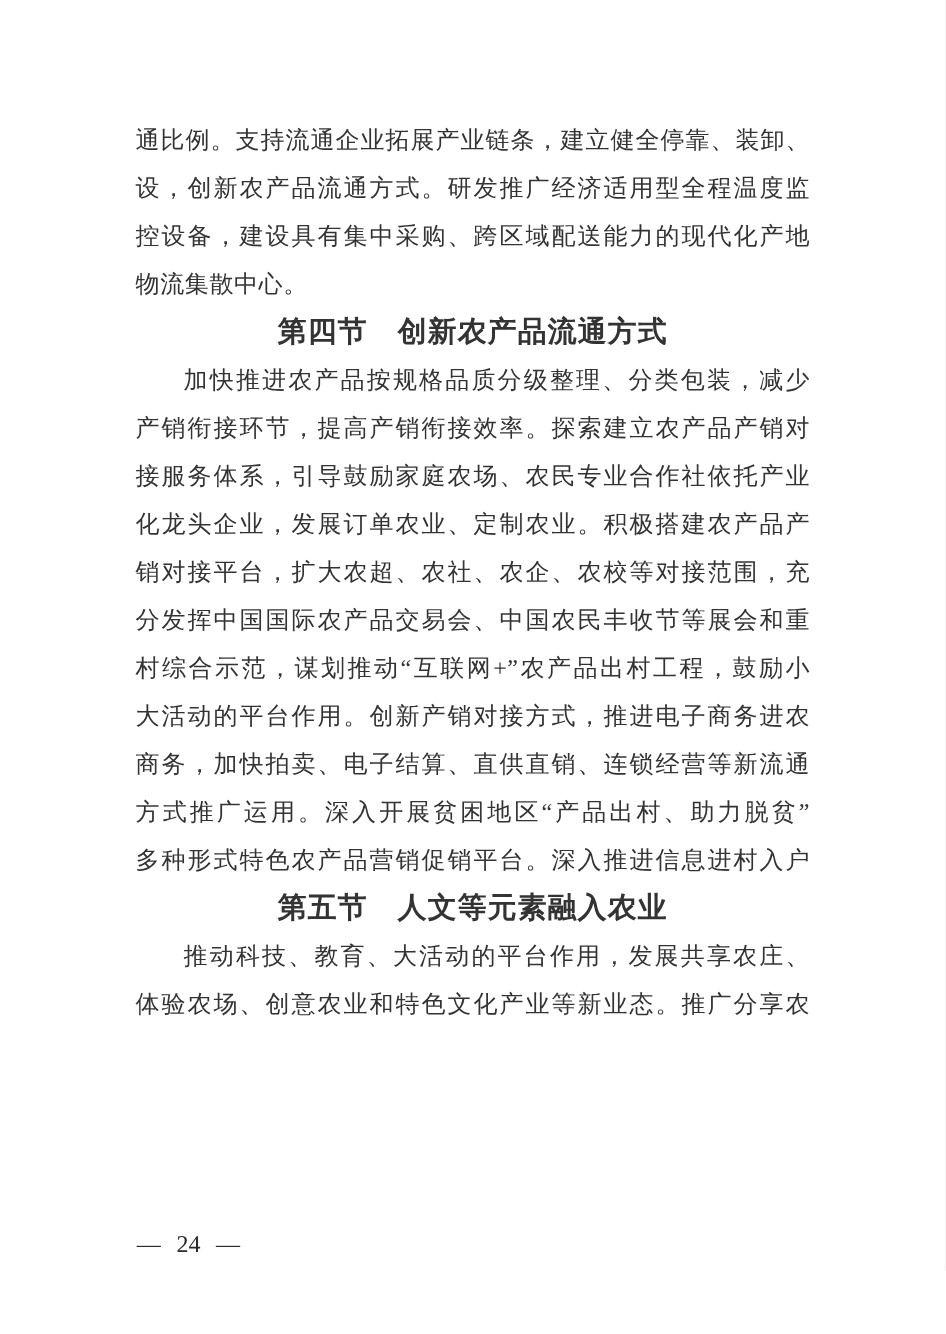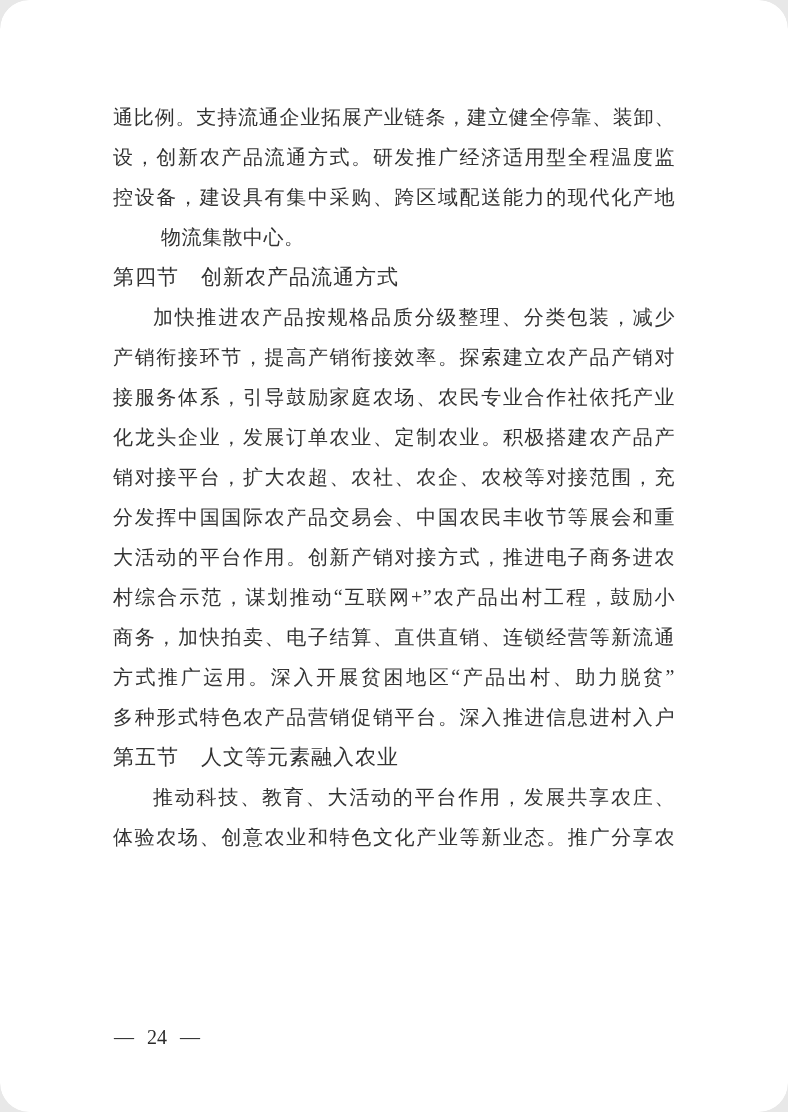--- a/index.html
+++ b/index.html
@@ -1,15 +1,15 @@
 <!DOCTYPE html>
 <html><head>
 <meta charset="utf-8">
 <style>
-  * { margin: 0; padding: 0; box-sizing: border-box; border-radius: 29px; }
+  * { margin: 0; padding: 0; box-sizing: border-box; }
   html, body { background: #e8e8e8; }
   body {
     font-family: "Liberation Serif", "DejaVu Serif", serif;
     width: 788px; height: 1112px;
   }
   .page {
     position: relative;
     width: 788px; height: 1112px;
     background: #ffffff;
     color: #333333;
@@ -24,27 +24,27 @@
     height: 40px;
     line-height: 40px;
     text-align: justify;
     text-align-last: justify;
     -moz-text-align-last: justify;
     text-justify: inter-character;
     white-space: nowrap;
     letter-spacing: 0.5px;
   }
   .para .line.indent { text-indent: 40px; }
-  .para .line.no-stretch { text-align-last: left; margin-left: 48px; -moz-text-align-last: left; }
+  .para .line.no-stretch { text-align-last: left; -moz-text-align-last: left; }
   .heading {
-    font-size: 21px;
-    font-weight: normal;
+    font-size: 24px;
+    font-weight: bold;
     height: 40px;
     line-height: 40px;
-    text-align: left;
+    text-align: center;
     letter-spacing: 1px;
   }
   .footer {
     position: absolute;
     left: 114px; top: 1022px;
     height: 30px;
     display: flex;
     align-items: center;
     gap: 13px;
     font-size: 20px;
@@ -66,22 +66,22 @@
 
     <div class="heading">第四节　创新农产品流通方式</div>
 
     <div class="para">
         <div class="line indent">加快推进农产品按规格品质分级整理、分类包装，减少</div>
         <div class="line">产销衔接环节，提高产销衔接效率。探索建立农产品产销对</div>
         <div class="line">接服务体系，引导鼓励家庭农场、农民专业合作社依托产业</div>
         <div class="line">化龙头企业，发展订单农业、定制农业。积极搭建农产品产</div>
         <div class="line">销对接平台，扩大农超、农社、农企、农校等对接范围，充</div>
         <div class="line">分发挥中国国际农产品交易会、中国农民丰收节等展会和重</div>
+        <div class="line">村综合示范，谋划推动“互联网+”农产品出村工程，鼓励小</div>
         <div class="line">大活动的平台作用。创新产销对接方式，推进电子商务进农</div>
-        <div class="line">村综合示范，谋划推动“互联网+”农产品出村工程，鼓励小</div>
         <div class="line">商务，加快拍卖、电子结算、直供直销、连锁经营等新流通</div>
         <div class="line">方式推广运用。深入开展贫困地区“产品出村、助力脱贫”</div>
         <div class="line">多种形式特色农产品营销促销平台。深入推进信息进村入户</div>
       </div>
 
     <div class="heading">第五节　人文等元素融入农业</div>
 
     <div class="para">
         <div class="line indent">推动科技、教育、大活动的平台作用，发展共享农庄、</div>
         <div class="line">体验农场、创意农业和特色文化产业等新业态。推广分享农</div>

